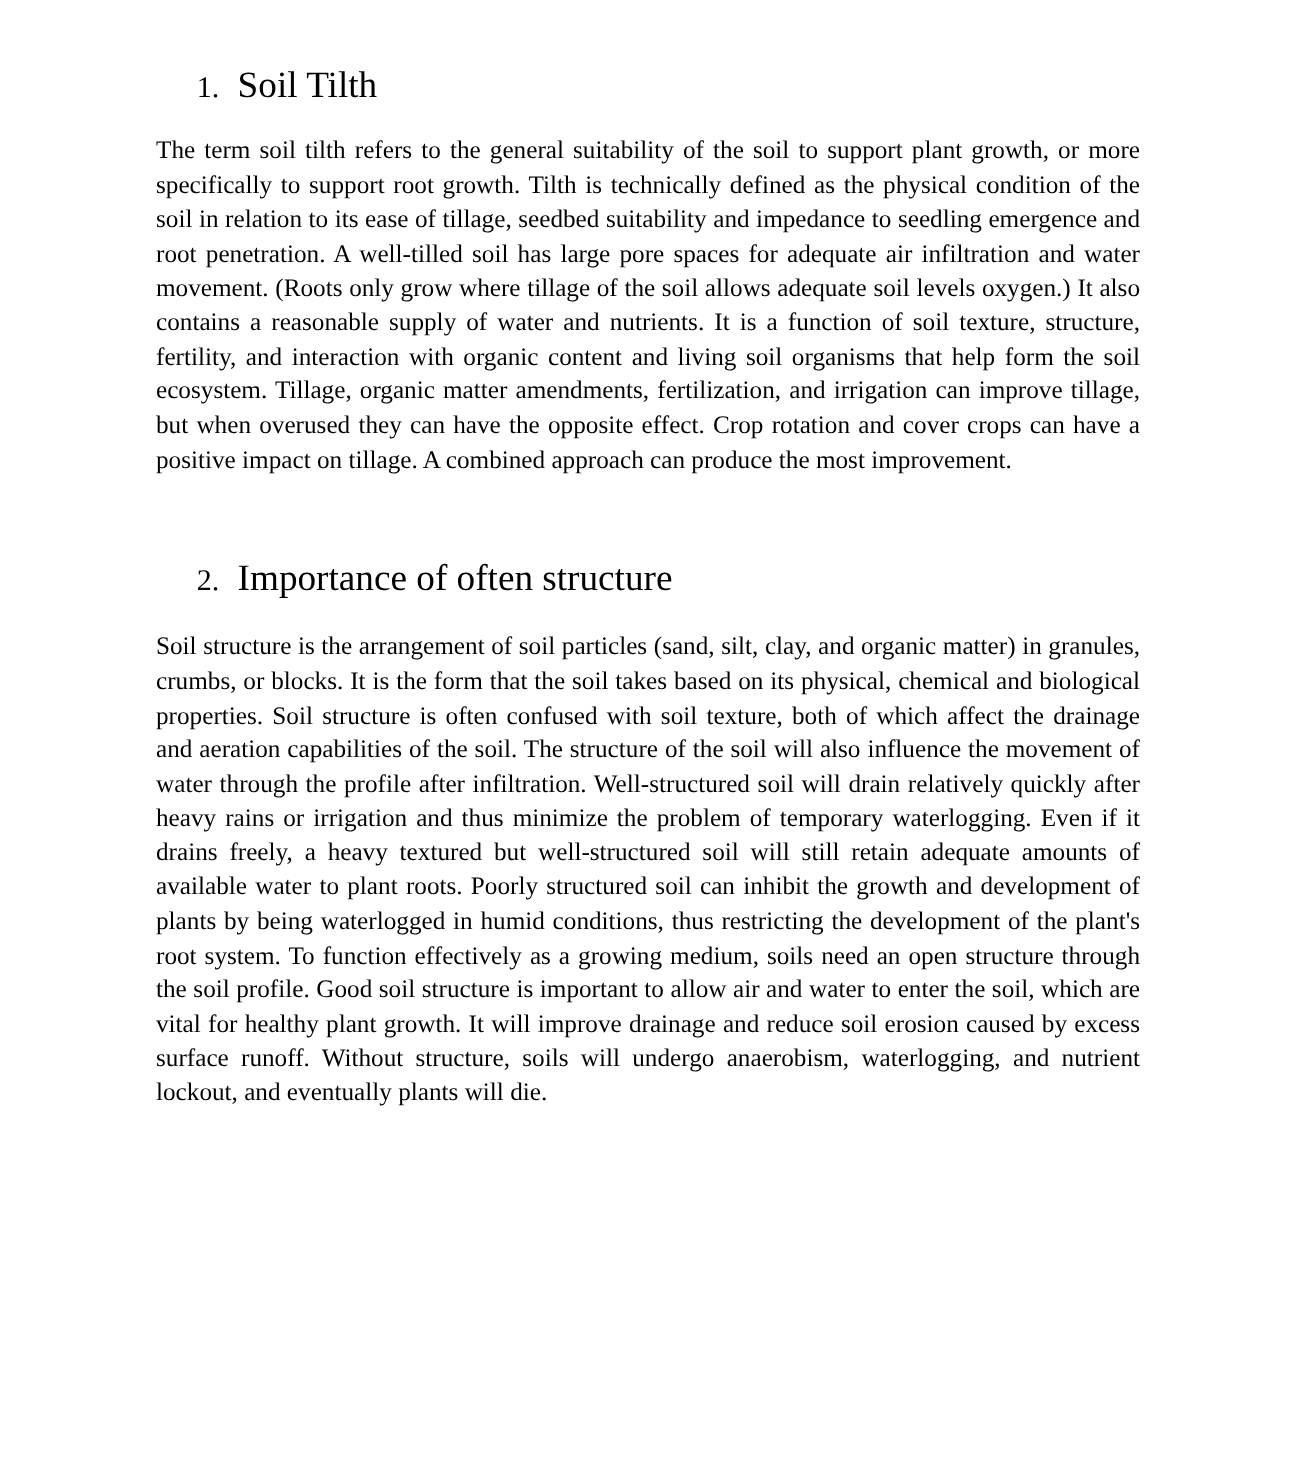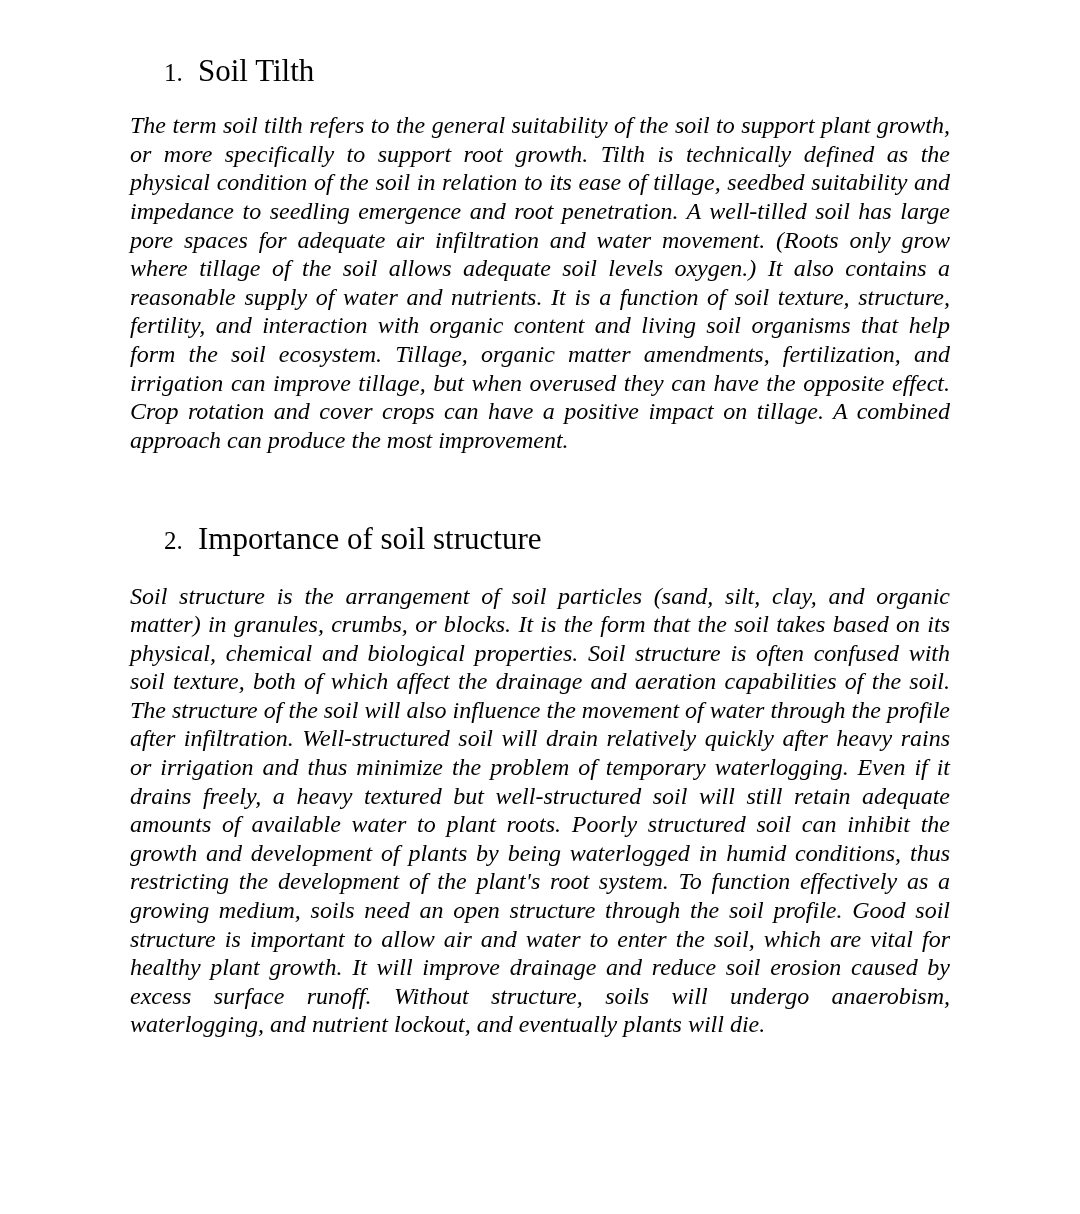--- a/index.html
+++ b/index.html
@@ -34,26 +34,25 @@
     font-size: 25px;
     line-height: 1.2;
     width: 34px;
     flex: 0 0 34px;
   }
   .heading-text {
     font-size: 31px;
     line-height: 1.2;
   }
   .body-text {
-    font-size: 24px;
+    font-size: 21px;
     line-height: 28.6px;
     text-align: justify;
     text-justify: inter-word;
     margin: 0;
-    font-style: italic;
   }
   .section-gap {
     height: 66px;
   }
   .sec2 .heading-row {
     margin-bottom: 24px;
   }
 </style>
 </head>
 <body>
@@ -66,18 +65,18 @@
       <span class="heading-text">Soil Tilth</span>
     </div>
     <p class="body-text">The term soil tilth refers to the general suitability of the soil to support plant growth, or more specifically to support root growth. Tilth is technically defined as the physical condition of the soil in relation to its ease of tillage, seedbed suitability and impedance to seedling emergence and root penetration.  A well-tilled soil has large pore spaces for adequate air infiltration and water movement. (Roots only grow where tillage of the soil allows adequate soil levels oxygen.) It also contains a reasonable supply of water and nutrients. It is a function of soil texture, structure, fertility, and interaction with organic content and living soil organisms that help form the soil ecosystem. Tillage, organic matter amendments, fertilization, and irrigation can improve tillage, but when overused they can have the opposite effect. Crop rotation and cover crops can have a positive impact on tillage. A combined approach can produce the most improvement.</p>
   </div>
 
   <div class="section-gap"></div>
 
   <div class="section sec2">
     <div class="heading-row">
       <span class="heading-number">2.</span>
-      <span class="heading-text">Importance of soil structure</span>
+      <span class="heading-text">Importance of often structure</span>
     </div>
     <p class="body-text">Soil structure is the arrangement of soil particles (sand, silt, clay, and organic matter) in granules, crumbs, or blocks. It is the form that the soil takes based on its physical, chemical and biological properties. Soil structure is often confused with soil texture, both of which affect the drainage and aeration capabilities of the soil. The structure of the soil will also influence the movement of water through the profile after infiltration. Well-structured soil will drain relatively quickly after heavy rains or irrigation and thus minimize the problem of temporary waterlogging. Even if it drains freely, a heavy textured but well-structured soil will still retain adequate amounts of available water to plant roots. Poorly structured soil can inhibit the growth and development of plants by being waterlogged in humid conditions, thus restricting the development of the plant's root system. To function effectively as a growing medium, soils need an open structure through the soil profile. Good soil structure is important to allow air and water to enter the soil, which are vital for healthy plant growth. It will improve drainage and reduce soil erosion caused by excess surface runoff. Without structure, soils will undergo anaerobism, waterlogging, and nutrient lockout, and eventually plants will die.</p>
   </div>
 
 </div>
 
 </body></html>

